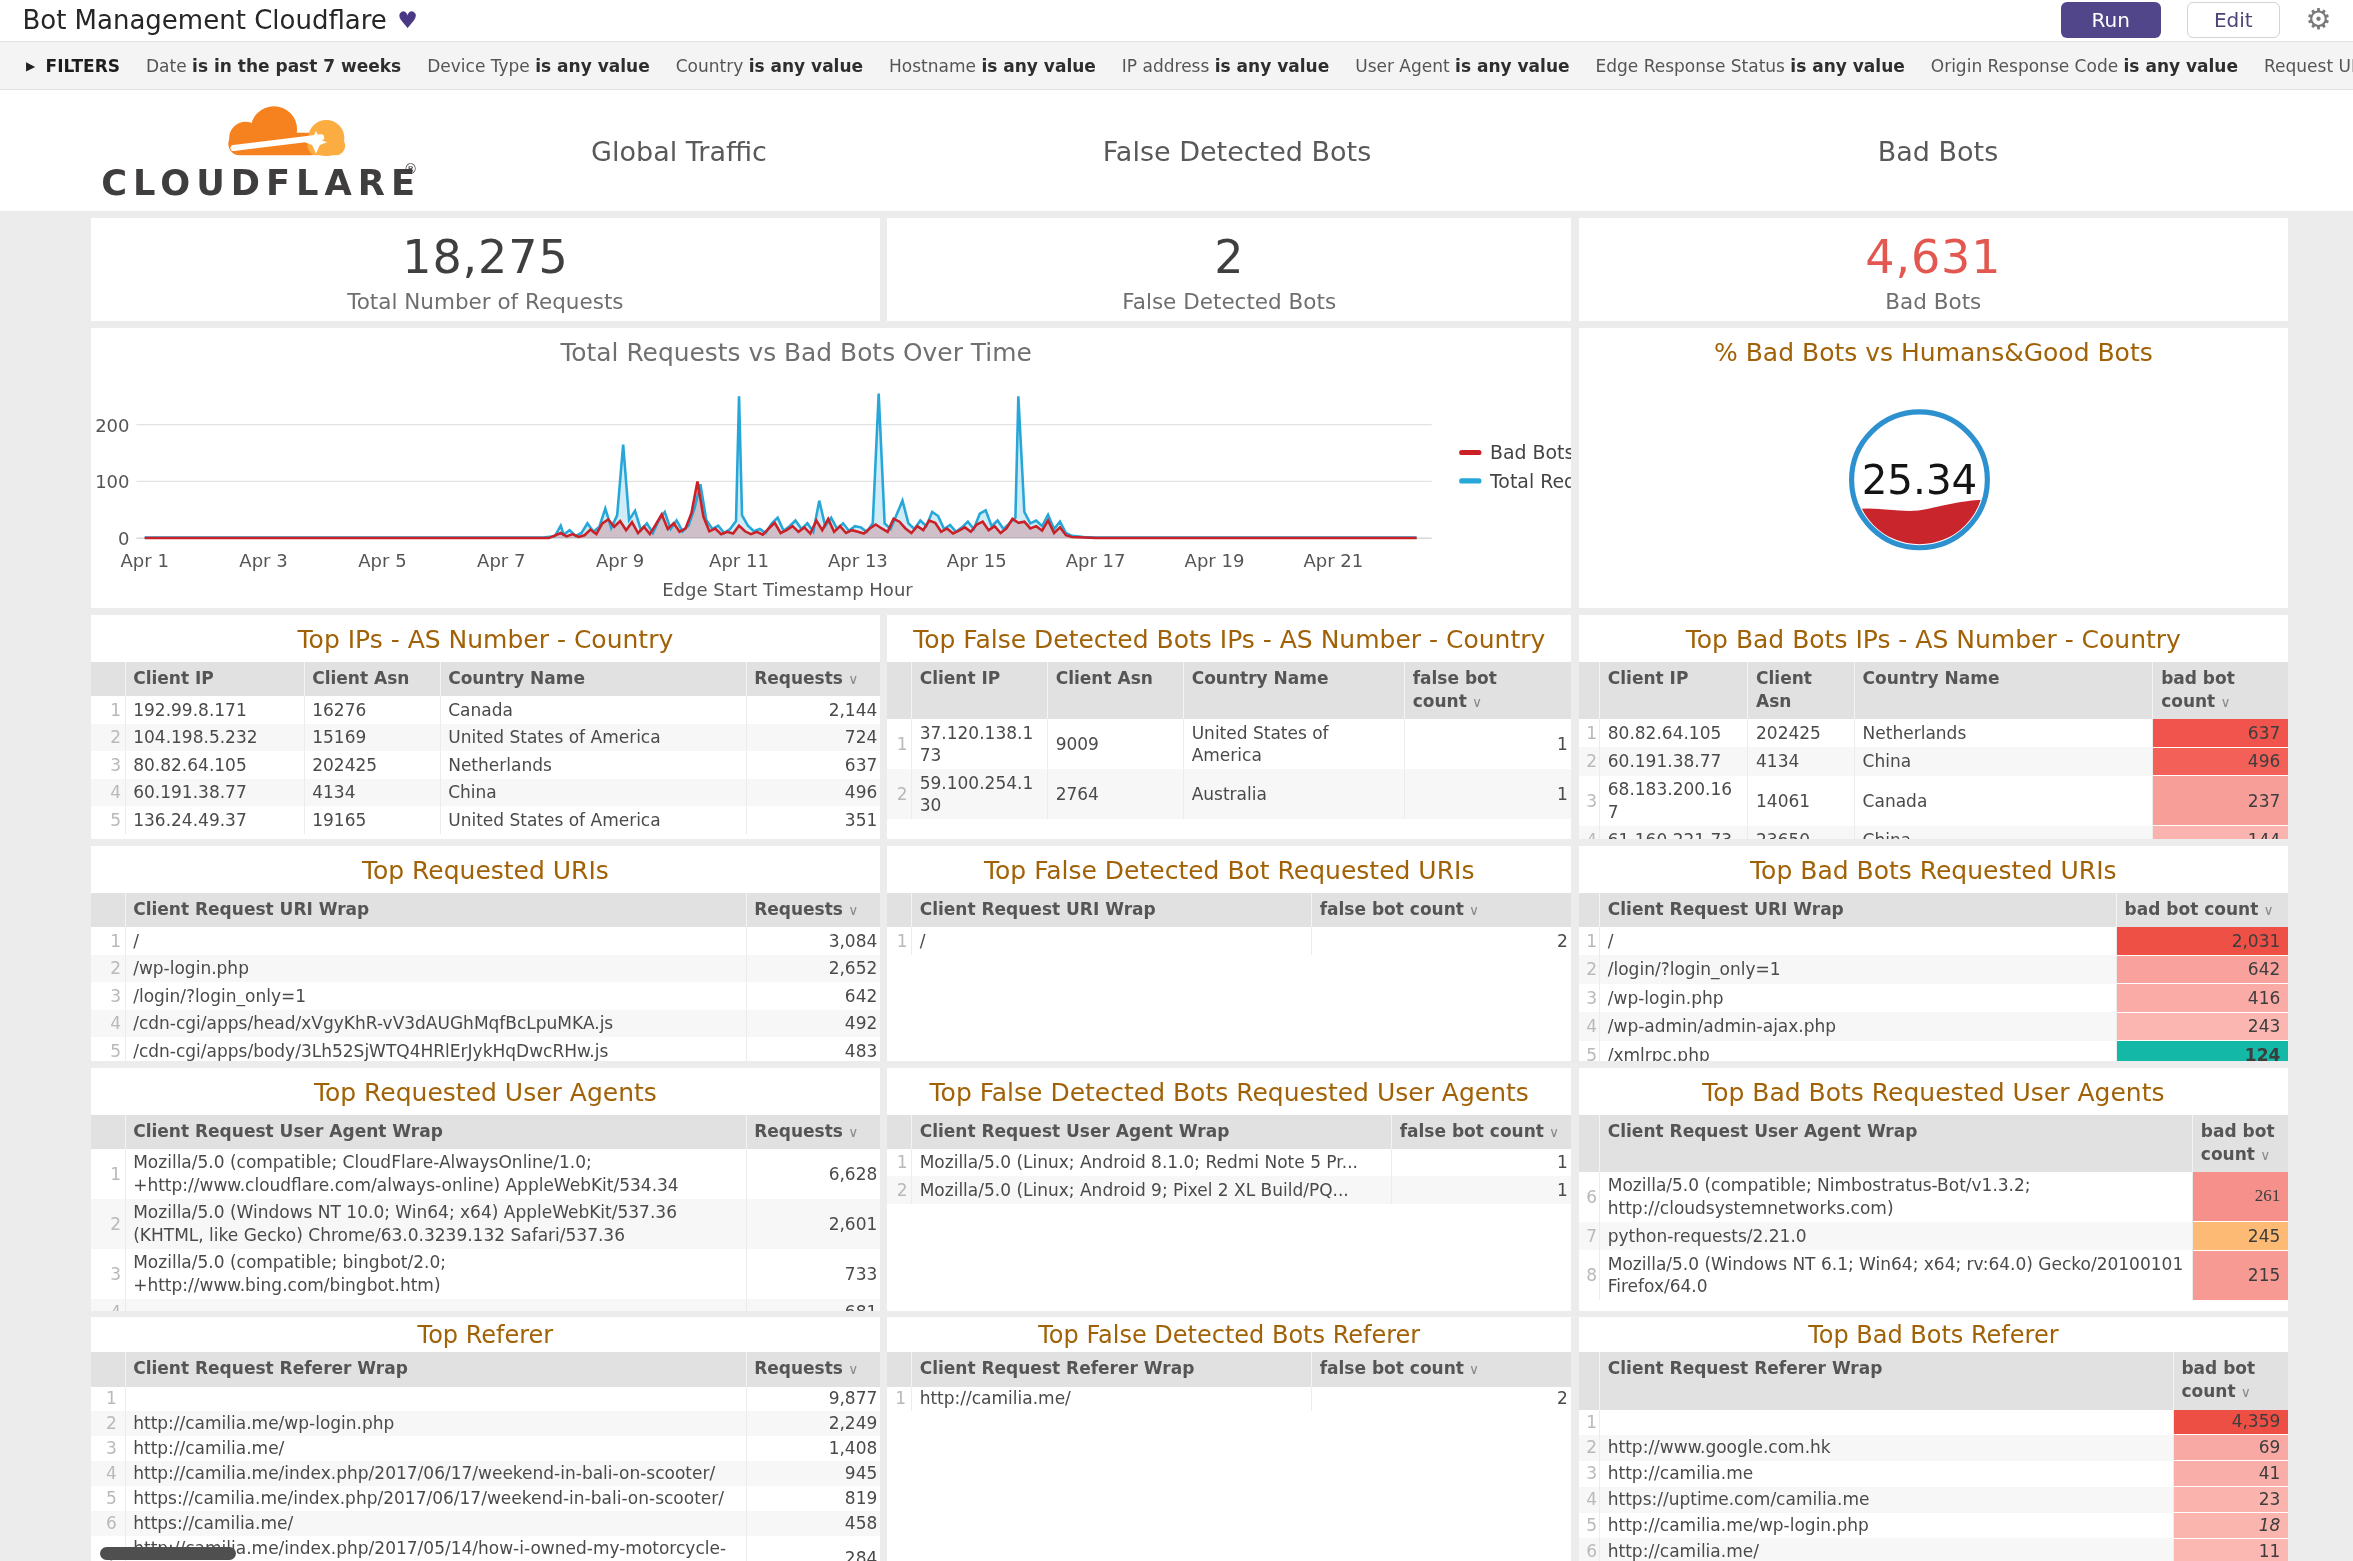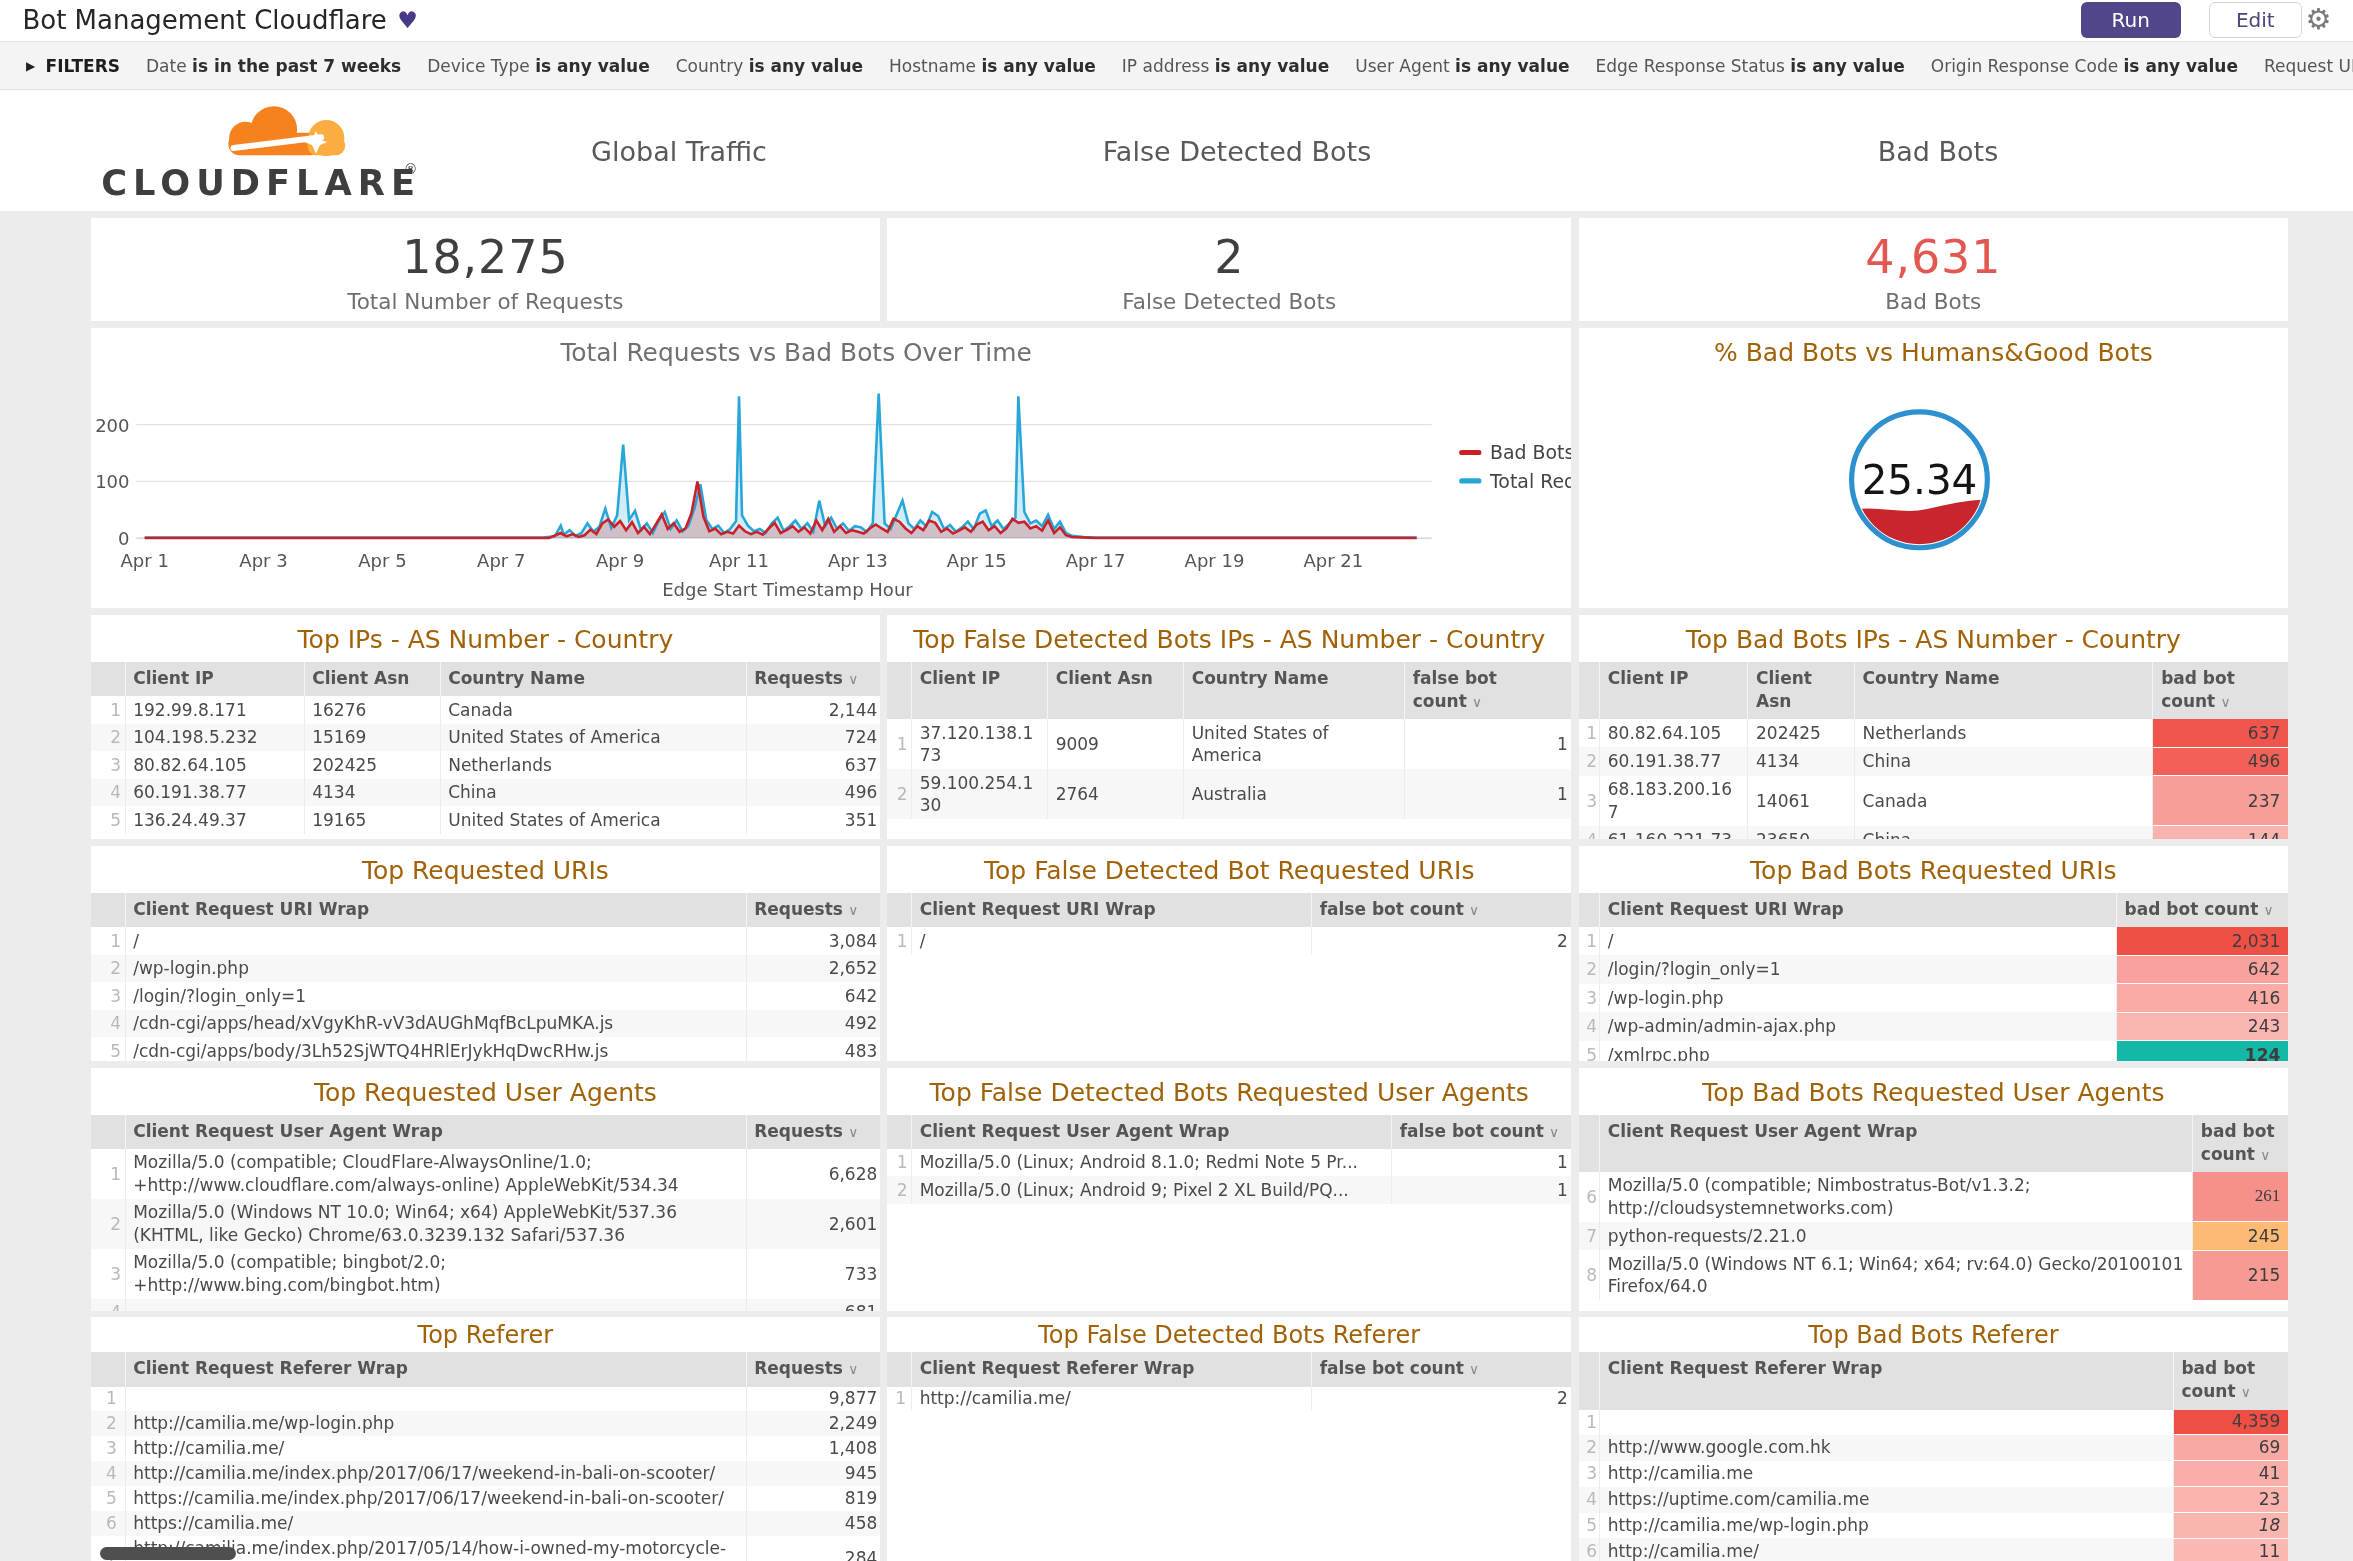--- a/index.html
+++ b/index.html
@@ -6,23 +6,23 @@
   body{
     width:2354px;height:1561px;overflow:hidden;background:#ececec;
     font-family:"DejaVu Sans","Liberation Sans",sans-serif;color:#444;
     -webkit-font-smoothing:antialiased;
   }
   
   .topbar{height:36px;background:#fff;border-bottom:0.9px solid #e3e3e3;
     display:flex;align-items:center;padding:1.7px 22.4px 3.4px 22.4px;position:relative;z-index:3;}
   .topbar-title{font-size:26px;color:#262626;}
   .heart{color:#4a3a85;font-size:23px;margin-left:10.3px;}
-  .topbar-actions{margin-left:auto;display:flex;align-items:center;gap:4px;}
+  .topbar-actions{margin-left:auto;display:flex;align-items:center;gap:26px;}
   .btn-run{background:#514689;color:#fff;border:none;border-radius:6px;font-size:20px;padding:6px 31px;font-family:inherit;}
-  .btn-edit{background:#fff;color:#4c4577;border:0.9px solid #d4d4d4;border-radius:6px;font-size:20px;padding:5.2px 26px;font-family:inherit;margin-left:24px;}
+  .btn-edit{background:#fff;color:#4c4577;border:0.9px solid #d4d4d4;border-radius:6px;font-size:20px;padding:5.2px 26px;font-family:inherit;}
   .gear{color:#7a7a7a;font-size:29px;line-height:1;cursor:pointer;}
   
   .filters{height:47px;background:#f4f4f4;border-bottom:0.9px solid #e0e0e0;
     display:flex;align-items:center;padding:0 0 0 26px;font-size:17px;color:#555;
     gap:26px;white-space:nowrap;overflow:hidden;}
   .flabel{font-weight:bold;color:#1d1d1d;display:flex;align-items:center;gap:10.3px;font-size:17px;}
   .tri{font-size:12px;color:#222;}
   .fitem{color:#555;}
   .fitem b{color:#2e2e2e;}
   

